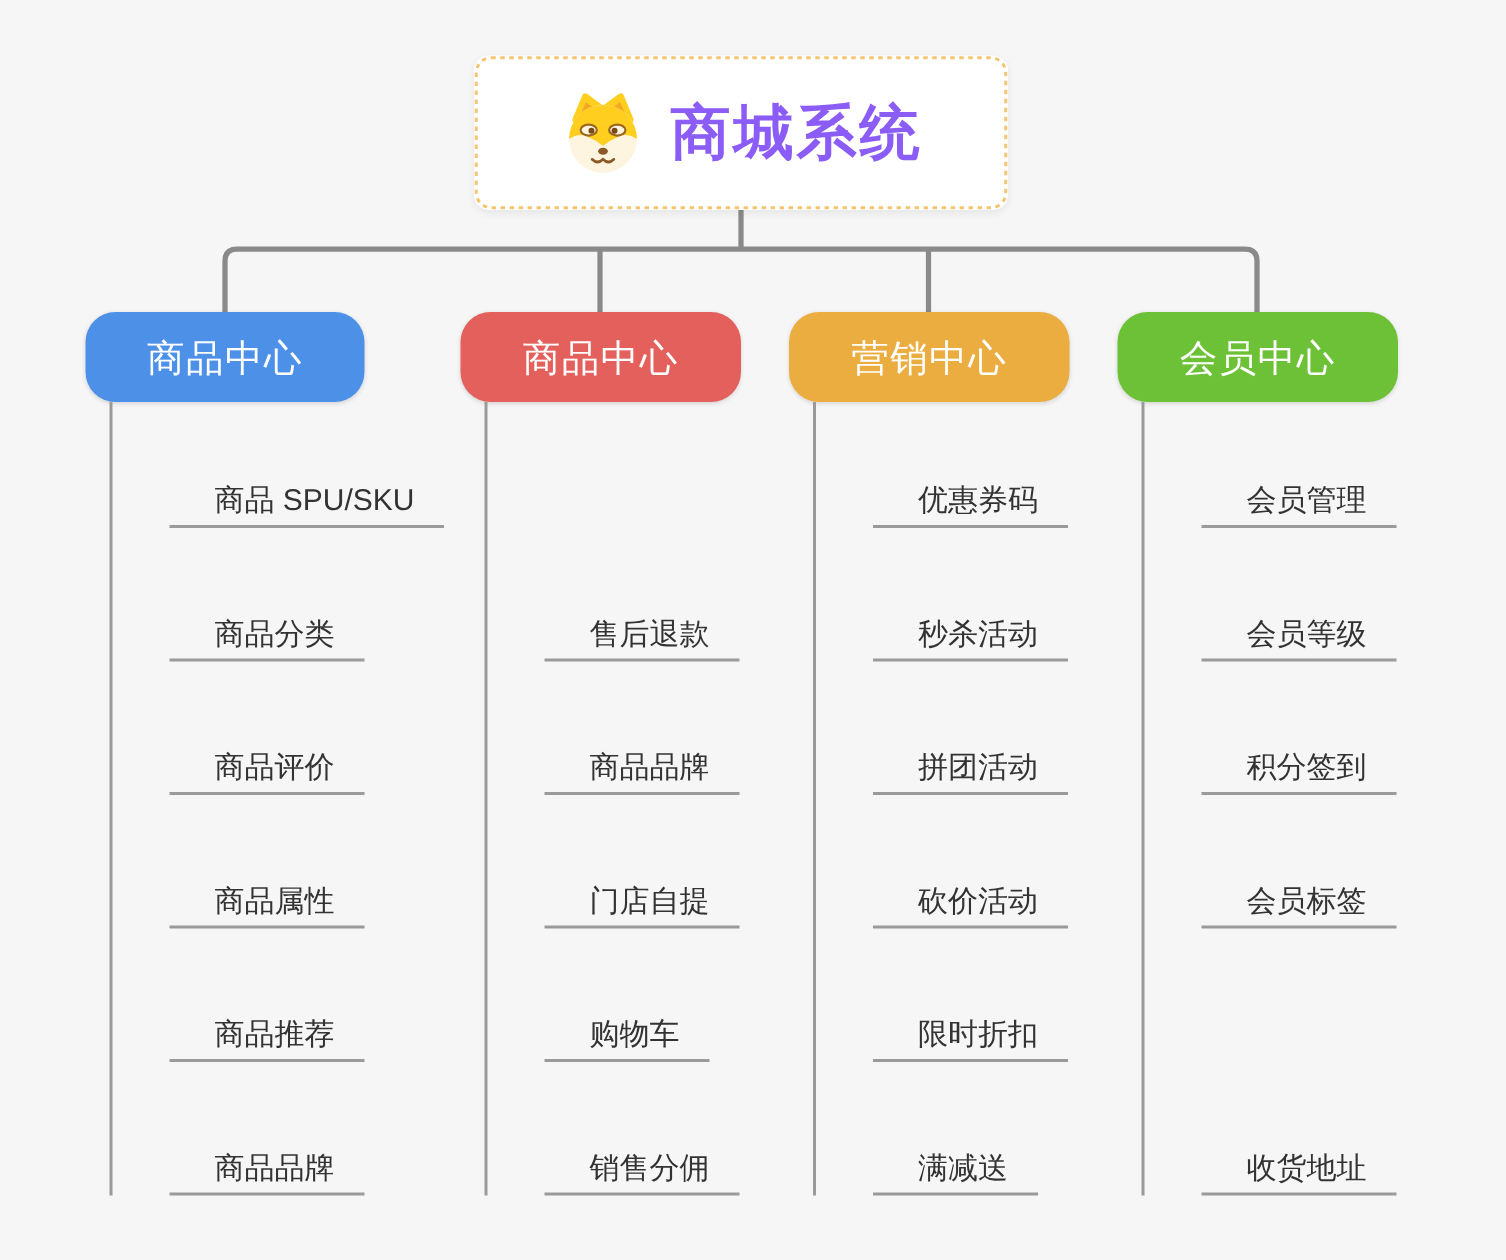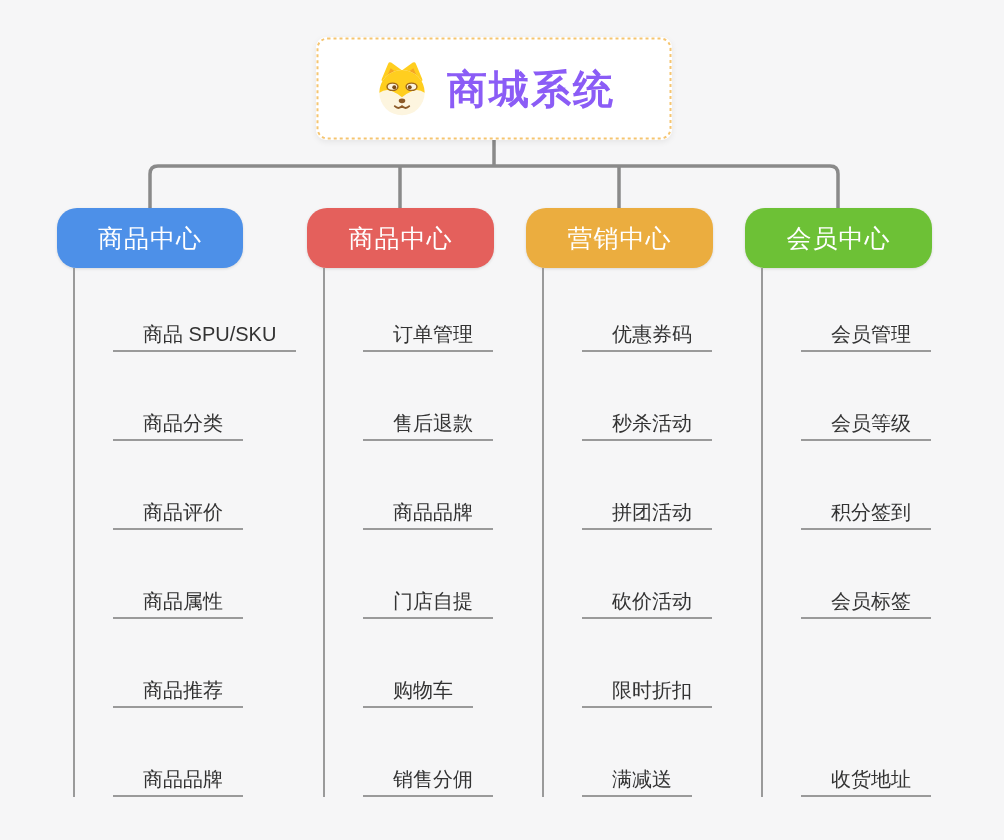--- a/index.html
+++ b/index.html
@@ -164,23 +164,20 @@
         <span class="item-label">商品推荐</span>
       </div>
     <div class="item i6">
         <span class="item-label">商品品牌</span>
       </div>
   </div>
 
   <div class="branch b2">
     <div class="branch-header" style="background-color: rgb(228, 96, 92);">商品中心</div>
     <div class="branch-line"></div>
-    <div class="item i1">
-        <span class="item-label">订单管理</span>
-      </div>
     <div class="item i2">
         <span class="item-label">售后退款</span>
       </div>
     <div class="item i3">
         <span class="item-label">商品品牌</span>
       </div>
     <div class="item i4">
         <span class="item-label">门店自提</span>
       </div>
     <div class="item i5">

